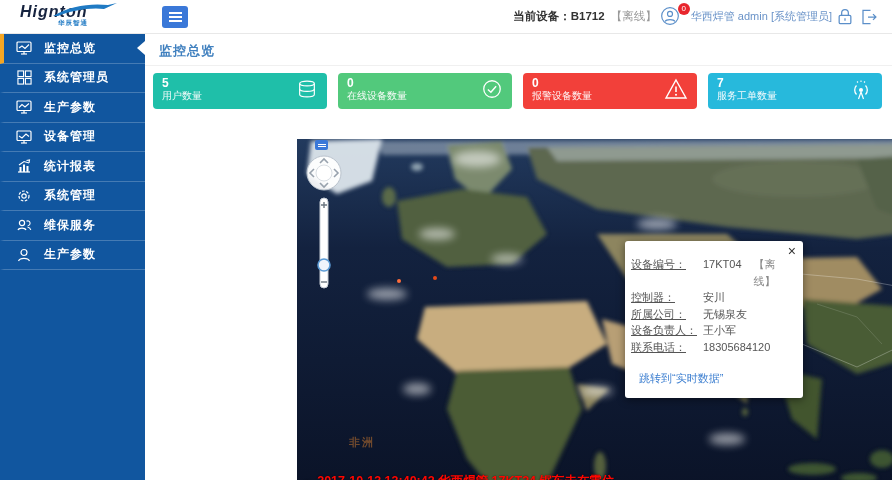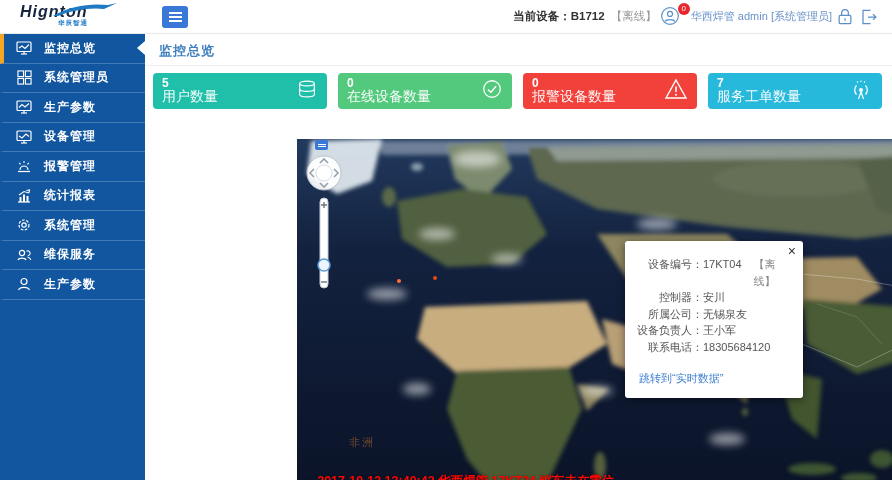--- a/index.html
+++ b/index.html
@@ -35,49 +35,49 @@
   .side-item.active .arrow { position:absolute; right:0; top:50%; transform:translateY(-50%);
     width:0; height:0; border-top:7px solid transparent; border-bottom:7px solid transparent; border-right:8px solid #ffffff; }
 
   
   .content { position:absolute; top:34px; left:145px; width:747px; height:446px; background:#fff; }
   .page-title-row { padding:7px 8px 5px 14px; border-bottom:1px solid #f0f0f0; }
   .page-title { font-size:13px; font-weight:bold; color:#4080bf; letter-spacing:1px; }
   .cards { display:flex; gap:11px; padding:7px 10px 6px 8px; }
   .card { flex:1; height:36px; border-radius:4px; position:relative; padding:4px 8px 0 9px; color:#fff; cursor:pointer; }
   .card .num { font-size:12px; font-weight:bold; line-height:13px; }
-  .card .lbl { font-size:14px; opacity:.95; line-height:12px; }
+  .card .lbl { font-size:10px; opacity:.95; line-height:12px; }
   .card .cicon { position:absolute; right:9px; top:50%; transform:translateY(-50%); }
   .card.c1 { background:#1fbfa9; }
   .card.c2 { background:#52c97c; }
   .card.c3 { background:#f2403a; }
   .card.c4 { background:#27b9dc; }
 
   
   .map { position:absolute; top:105px; left:152px; width:730px; height:364px; background:#0c1830; overflow:hidden; cursor:grab; }
   .map svg.terrain { position:absolute; top:0; left:0; }
 
   .map-tool { position:absolute; left:18px; top:1px; width:13px; height:10px; background:#3a78d8; border-radius:2px; z-index:6;
     display:flex; flex-direction:column; gap:1px; justify-content:center; align-items:center; cursor:pointer; }
   .map-tool i { width:8px; height:1px; background:#fff; display:block; }
 
   .map-controls { position:absolute; left:6px; top:13px; z-index:6; }
 
-  .map-label { position:absolute; font-weight:normal; z-index:3; white-space:nowrap; }
+  .map-label { position:absolute; font-weight:bold; z-index:3; white-space:nowrap; }
   .lbl-china { left:366px; top:233px; color:#8b1f1f; font-size:12px; letter-spacing:9px;
     text-shadow:0 0 2px rgba(0,0,0,.4); }
   .lbl-africa { left:52px; top:296px; color:#7b4f2e; font-size:11px; letter-spacing:2px; opacity:.9; }
   .lbl-pacific { left:538px; top:340px; color:#44546b; font-size:11px; letter-spacing:3px; opacity:.9; }
 
   
   .popup { position:absolute; left:328px; top:102px; width:178px; background:#fff; border-radius:3px;
     box-shadow:0 2px 8px rgba(0,0,0,.45); z-index:8; padding:15px 10px 10px 6px; font-size:11px; color:#555; }
   .popup-close { position:absolute; top:3px; right:7px; font-size:14px; color:#333; cursor:pointer; line-height:14px; }
   .prow { display:flex; line-height:16.5px; }
-  .plabel { width:72px; text-align:right; flex:none; }
+  .plabel { width:72px; text-align:left; flex:none;text-decoration:underline; }
   .pextra { margin-left:12px; color:#8a8a8a; }
   .plink { margin:16px 0 2px 8px; color:#3d7fd0; cursor:pointer; font-weight:normal; }
   .popup-tail { position:absolute; left:388px; top:226px; width:0; height:0; z-index:7;
     border-top:27px solid #fff; border-right:21px solid transparent; border-left:3px solid transparent;
     filter:drop-shadow(0 2px 2px rgba(0,0,0,.3)); }
 
   
   .map-alert { position:absolute; left:8px; bottom:13px; display:flex; align-items:center; z-index:5;
     color:#ff0600; font-size:12.5px; font-weight:bold; text-shadow:0 0 2px rgba(0,0,0,.6); }
   .map-alert .dot { color:#ff0600; margin-right:8px; font-size:12px; }
@@ -172,32 +172,20 @@
       <svg width="16" height="16" viewBox="0 0 16 16">
           <rect x="1" y="2" width="14" height="9.5" rx="1" fill="none" stroke="#fff" stroke-width="1.2"></rect>
           <polyline points="3,7 6,9 10,5 13,7.5" fill="none" stroke="#fff" stroke-width="1.1"></polyline>
           <line x1="8" y1="11.5" x2="8" y2="14" stroke="#fff" stroke-width="1.2"></line>
           <line x1="5" y1="14" x2="11" y2="14" stroke="#fff" stroke-width="1.2"></line>
         </svg>
     </span>
     <span class="slabel">设备管理</span>
   </div>
 
-  <div class="side-item">
-    <span class="sicon">
-      <svg width="16" height="16" viewBox="0 0 16 16">
-          <path d="M4,12 a4,4 0 0 1 8,0" fill="none" stroke="#fff" stroke-width="1.2"></path>
-          <line x1="2" y1="13.5" x2="14" y2="13.5" stroke="#fff" stroke-width="1.2"></line>
-          <line x1="8" y1="3" x2="8" y2="5" stroke="#fff" stroke-width="1.1"></line>
-          <line x1="3.2" y1="5" x2="4.6" y2="6.4" stroke="#fff" stroke-width="1.1"></line>
-          <line x1="12.8" y1="5" x2="11.4" y2="6.4" stroke="#fff" stroke-width="1.1"></line>
-        </svg>
-    </span>
-    <span class="slabel">报警管理</span>
-  </div>
 
   <div class="side-item">
     <span class="sicon">
       <svg width="16" height="16" viewBox="0 0 16 16">
           <line x1="2" y1="14" x2="14" y2="14" stroke="#fff" stroke-width="1.2"></line>
           <rect x="3.5" y="9" width="2" height="5" fill="#fff"></rect>
           <rect x="7" y="6.5" width="2" height="7.5" fill="#fff"></rect>
           <rect x="10.5" y="8" width="2" height="6" fill="#fff"></rect>
           <polyline points="3,7 8,3.5 13,5" fill="none" stroke="#fff" stroke-width="1.1"></polyline>
           <polyline points="10.5,2.5 13.5,2 13,5" fill="none" stroke="#fff" stroke-width="1.1"></polyline>

